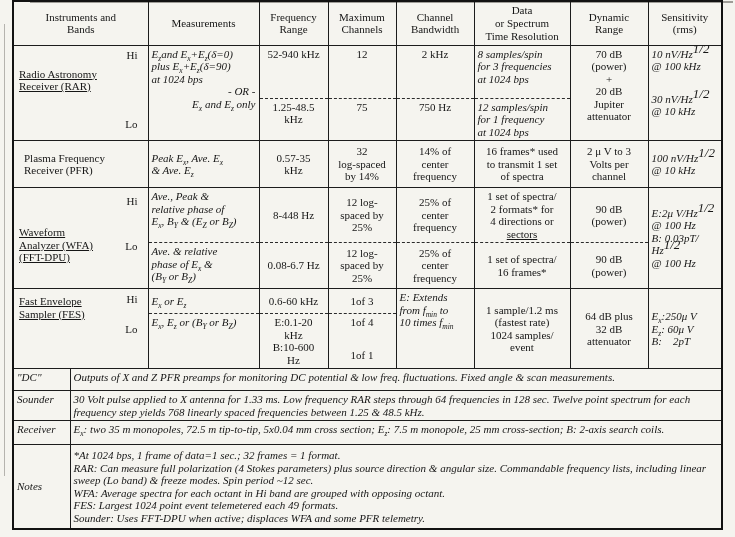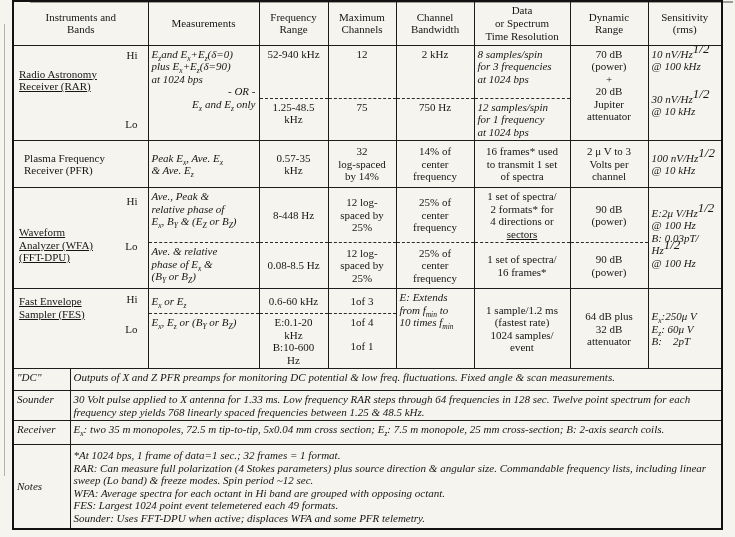--- a/index.html
+++ b/index.html
@@ -48,21 +48,21 @@
   .band{position:absolute;right:10px;}
   .wrap-rar .band-hi{top:3px;}
   .wrap-rar .band-lo{bottom:6px;}
   .wrap-wfa .band-hi{top:7px;}
   .wrap-wfa .band-lo{top:52px;}
   .wrap-fes .band-hi{top:4px;}
   .wrap-fes .band-lo{top:34px;}
   .pfr-name{padding-left:10px;}
 
   .sens-gap{margin-top:20px;}
-  .chan-gap{margin-top:11px;}
+  .chan-gap{margin-top:20px;}
   .meas-center{text-align:right;}
   .notes-cell{vertical-align:middle;}
 </style>
 </head>
 <body>
 
 <div class="artifact" id="scan-top"></div>
 <div class="artifact" id="scan-left"></div>
 
 <table>
@@ -146,21 +146,21 @@
     <td class="tc vm db">8-448 Hz</td>
     <td class="tc vm db">12 log-<br>spaced by<br>25%</td>
     <td class="tc vm db">25% of<br>center<br>frequency</td>
     <td class="tc vt db">1 set of spectra/<br>2 formats* for<br>4 directions or<br><u>sectors</u></td>
     <td class="tc vm db">90 dB<br>(power)</td>
     <td class="tl vm" rowspan="2">E:2μ V/Hz<sup>1/2</sup><br>@ 100 Hz<br>B: 0.03pT/<br>Hz<sup>1/2</sup><br>@ 100 Hz</td>
   </tr>
 
   <tr style="height:46px">
     <td class="tl vt dt">Ave. &amp; relative<br>phase of E<sub>x</sub> &amp;<br>(B<sub>Y</sub> or B<sub>Z</sub>)</td>
-    <td class="tc vm dt">0.08-8.5 Hz</td>
+    <td class="tc vm dt">0.08-6.7 Hz</td>
     <td class="tc vm dt">12 log-<br>spaced by<br>25%</td>
     <td class="tc vm dt">25% of<br>center<br>frequency</td>
     <td class="tc vm dt">1 set of spectra/<br>16 frames*</td>
     <td class="tc vm dt">90 dB<br>(power)</td>
   </tr>
 
   <tr style="height:25px">
     <td class="inst" colspan="2" rowspan="2">
       <div class="wrap wrap-fes">
         <div class="name">Fast Envelope<br>Sampler (FES)</div>

